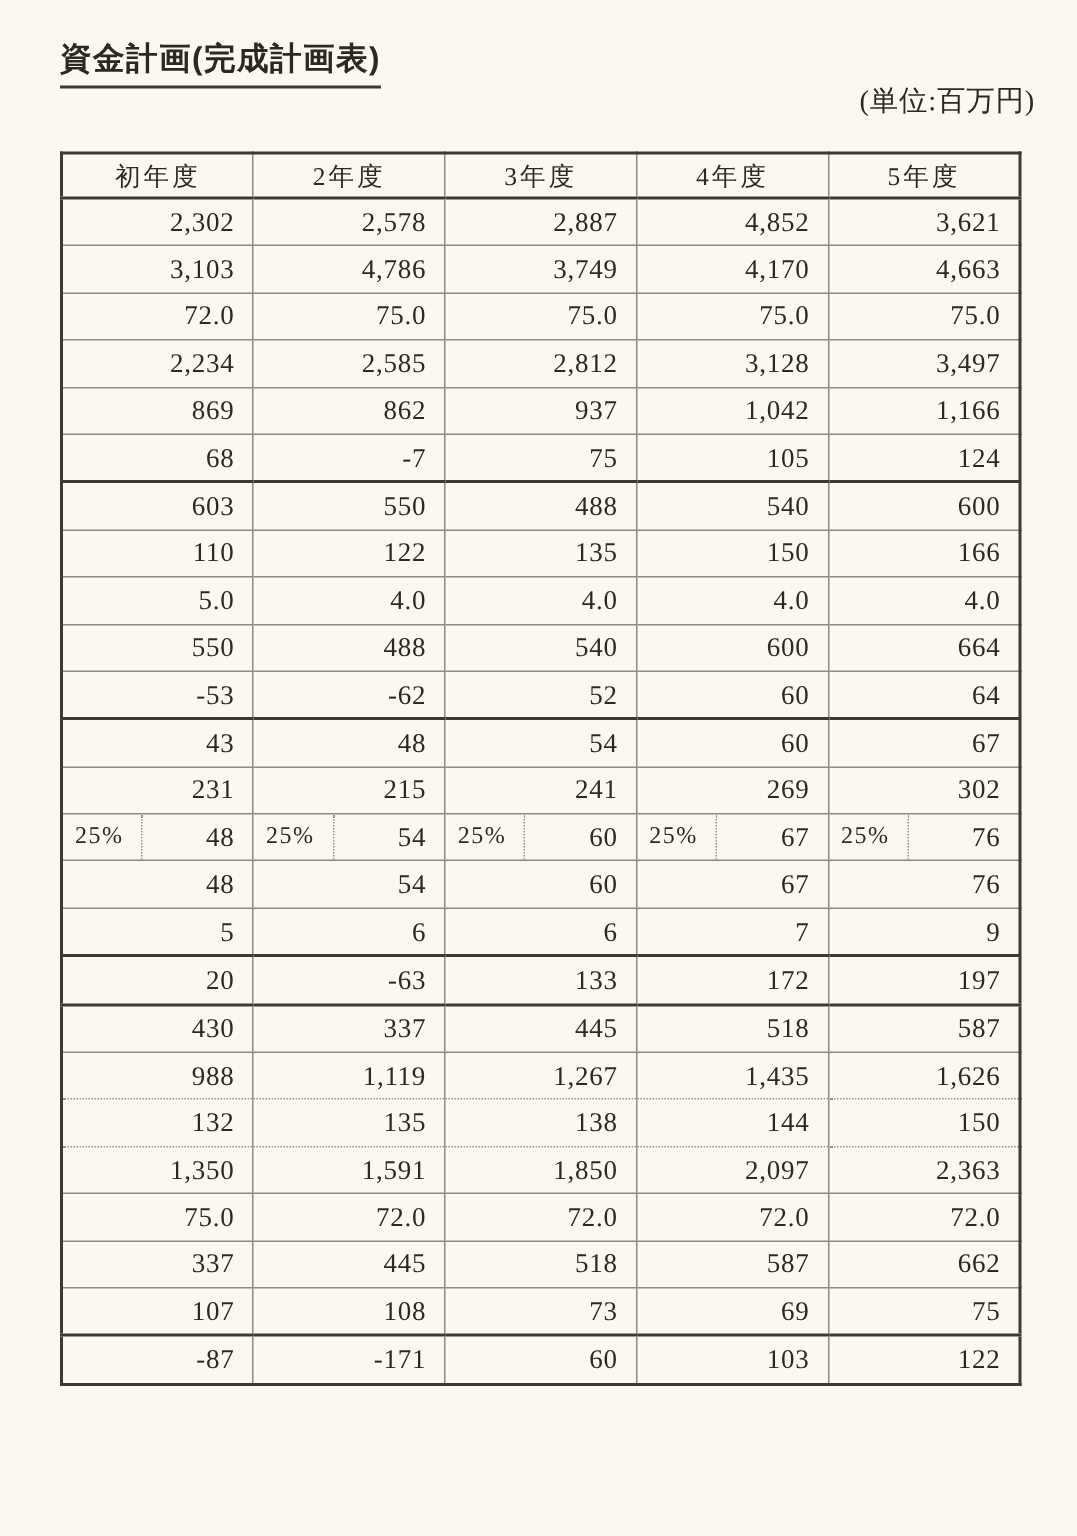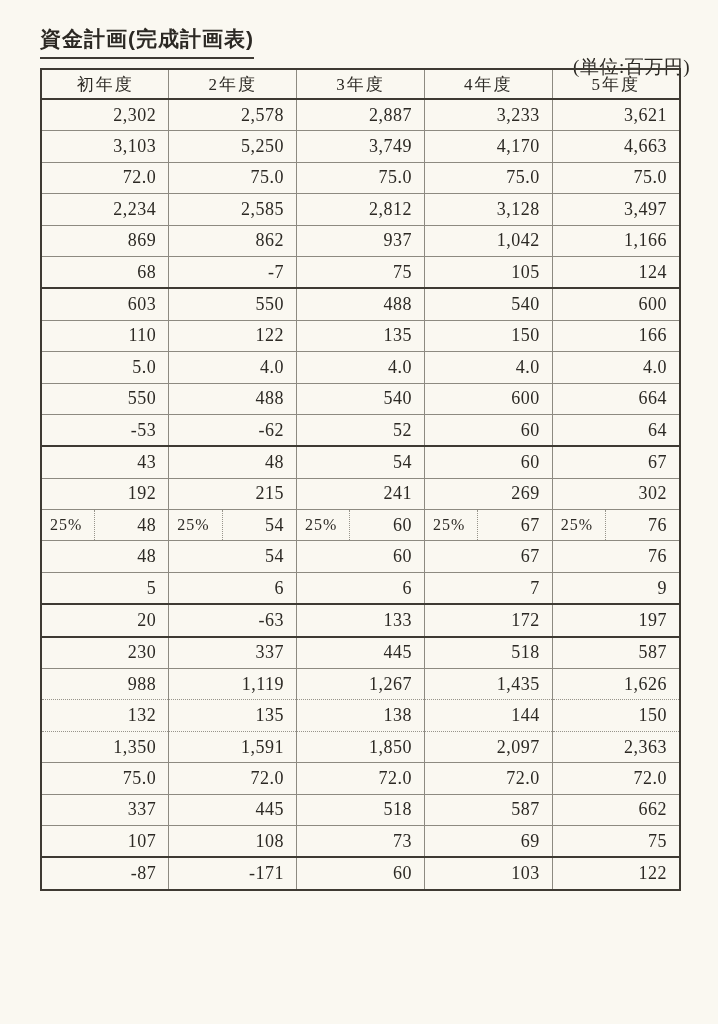--- a/index.html
+++ b/index.html
@@ -25,21 +25,21 @@
     padding-bottom:4px;
     border-bottom:2.5px solid var(--thick);
     width:fit-content;
   }
   .unit-note{
     position:absolute;top:54px;right:28px;
     font-size:19px;letter-spacing:0.5px;
   }
 
   table.plan-table{
-    position:absolute;left:40px;top:68px;
+    position:absolute;left:40px;top:101px;
     width:641px;
     border-collapse:collapse;table-layout:fixed;
     border:2px solid var(--thick);
     font-size:18px;
   }
   .plan-table th{
     height:26px;
     font-weight:normal;font-size:17px;
     text-align:center;letter-spacing:2px;
     border-right:1px solid var(--thin);
@@ -88,26 +88,26 @@
           <th>3年度</th>
           <th>4年度</th>
           <th>5年度</th>
         </tr>
     </thead>
     <tbody id="table-body">
         <tr class="bb-thin">
           <td>2,302</td>
           <td>2,578</td>
           <td>2,887</td>
-          <td>3,233</td>
+          <td>4,852</td>
           <td>3,621</td>
         </tr>
         <tr class="bb-thin">
           <td>3,103</td>
-          <td>5,250</td>
+          <td>4,786</td>
           <td>3,749</td>
           <td>4,170</td>
           <td>4,663</td>
         </tr>
         <tr class="bb-thin">
           <td>72.0</td>
           <td>75.0</td>
           <td>75.0</td>
           <td>75.0</td>
           <td>75.0</td>
@@ -169,21 +169,21 @@
           <td>64</td>
         </tr>
         <tr class="bb-thin">
           <td>43</td>
           <td>48</td>
           <td>54</td>
           <td>60</td>
           <td>67</td>
         </tr>
         <tr class="bb-thin">
-          <td>192</td>
+          <td>231</td>
           <td>215</td>
           <td>241</td>
           <td>269</td>
           <td>302</td>
         </tr>
         <tr class="bb-thin">
           <td class="split-cell">
             <div class="split">
               <span class="pct">25%</span>
               <span class="val">48</span>
@@ -229,21 +229,21 @@
           <td>9</td>
         </tr>
         <tr class="bb-thick">
           <td>20</td>
           <td>-63</td>
           <td>133</td>
           <td>172</td>
           <td>197</td>
         </tr>
         <tr class="bb-thin">
-          <td>230</td>
+          <td>430</td>
           <td>337</td>
           <td>445</td>
           <td>518</td>
           <td>587</td>
         </tr>
         <tr class="bb-dotted">
           <td>988</td>
           <td>1,119</td>
           <td>1,267</td>
           <td>1,435</td>

